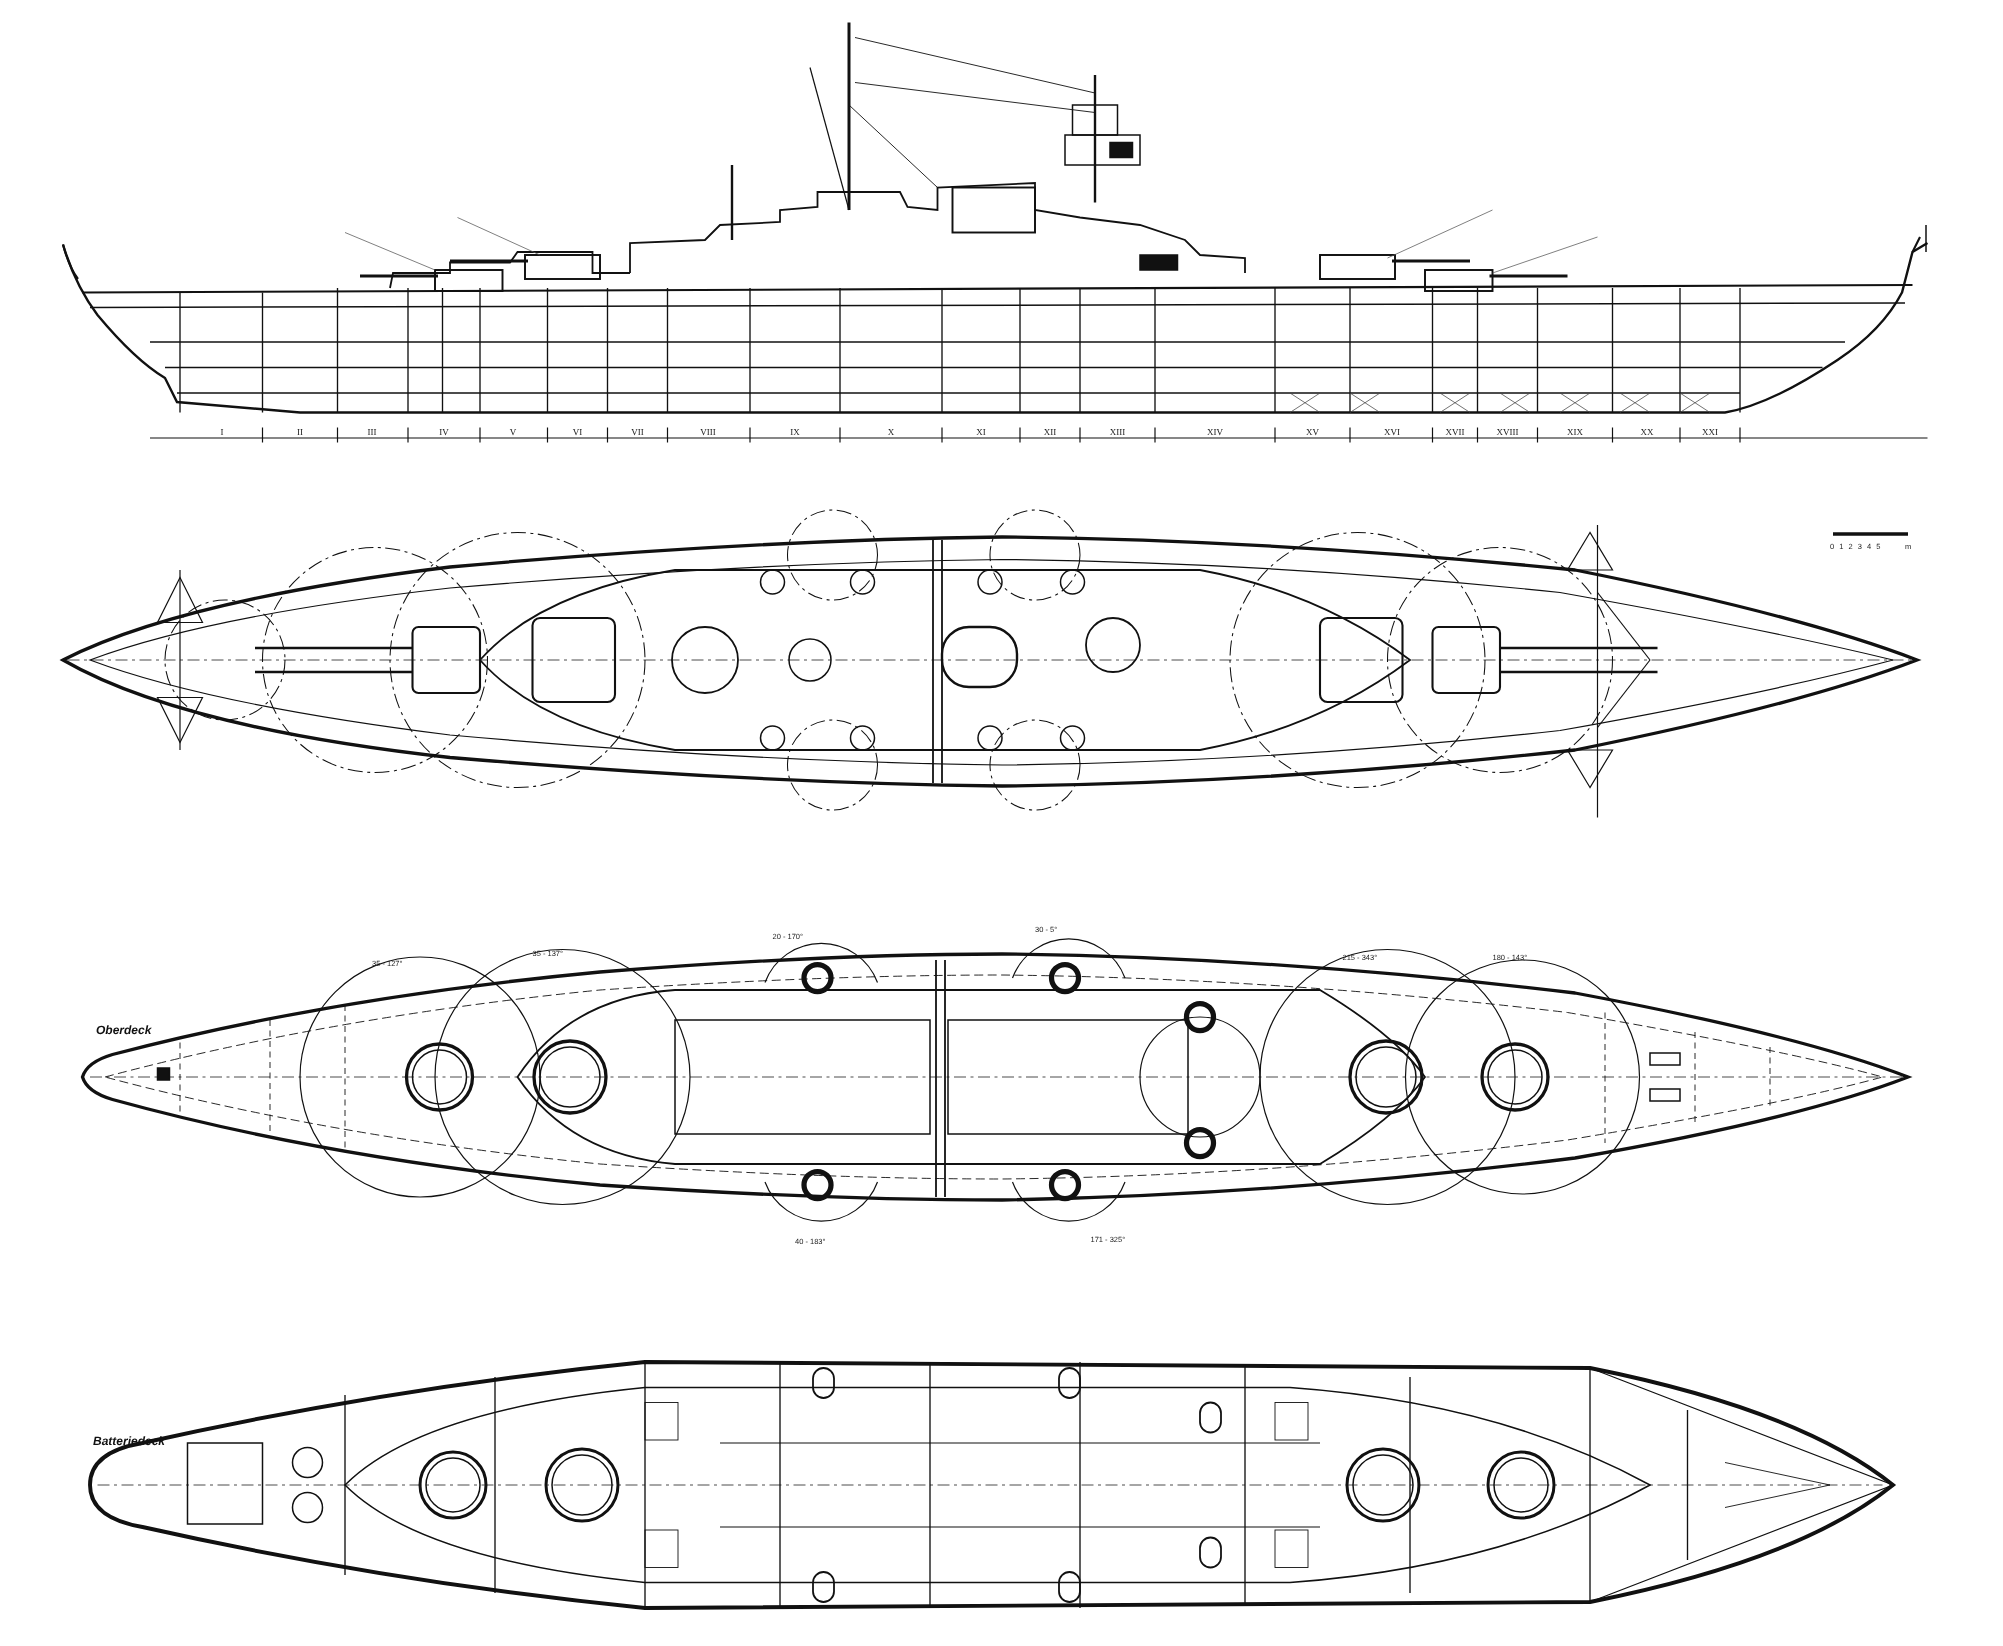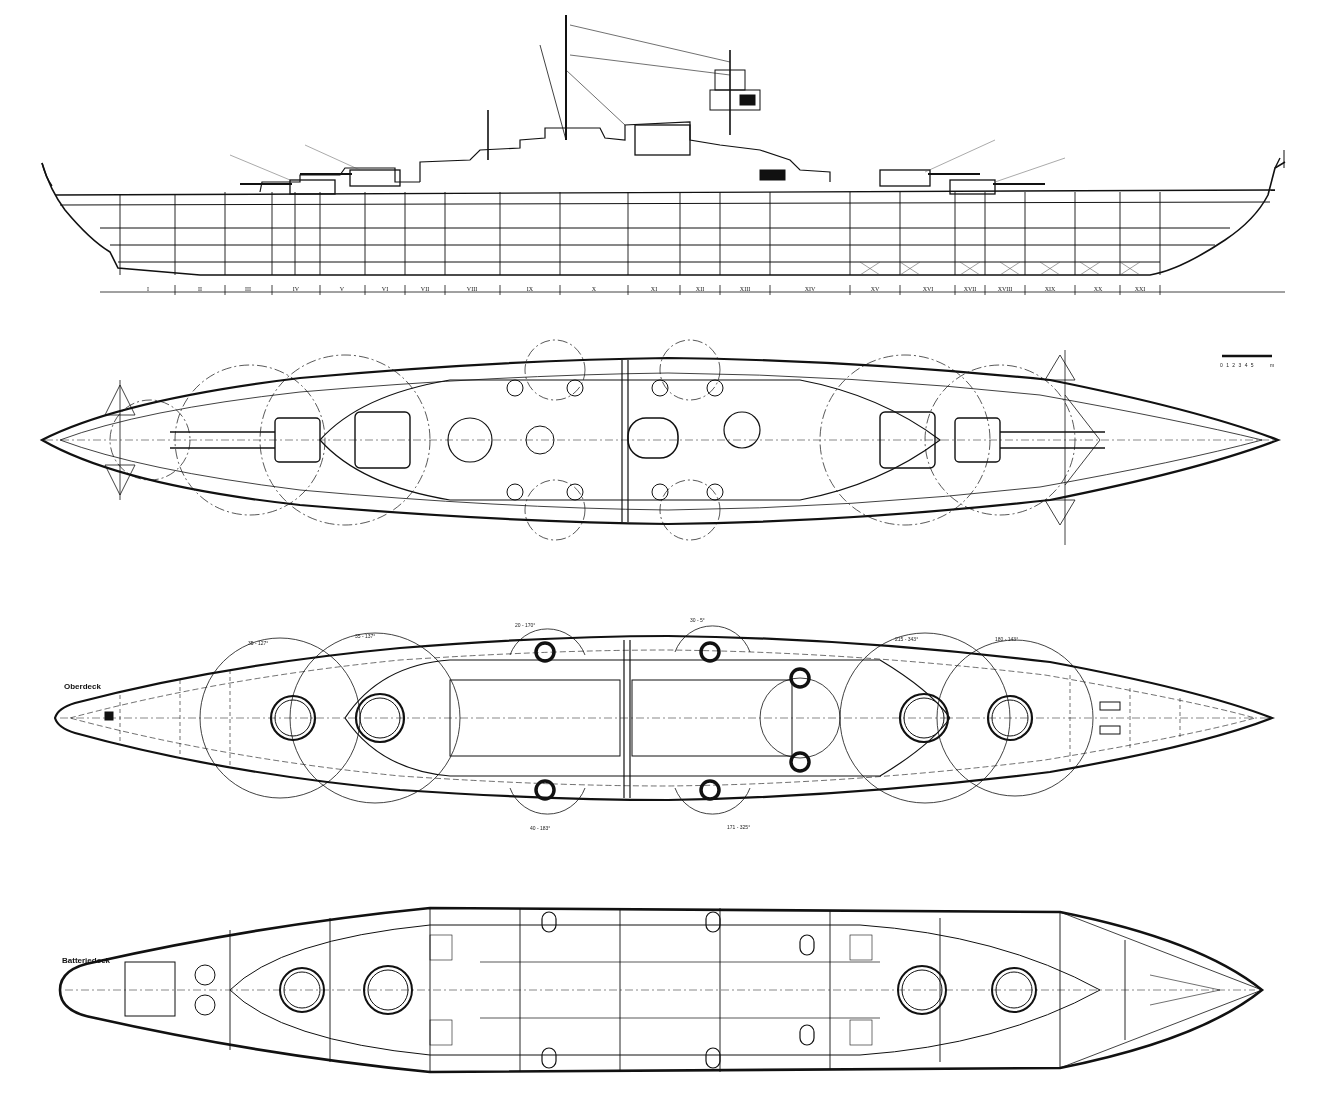--- a/index.html
+++ b/index.html
@@ -1,19 +1,19 @@
 <!DOCTYPE html>
 <html><head>
 <meta charset="utf-8">
 <style>
   html, body { margin:0; padding:0; background:#ffffff; }
   body { width:1335px; height:1097px; position:relative; overflow:hidden; font-family:"Liberation Sans", sans-serif; color:#111; }
   .view { position:absolute; left:0; width:1335px; }
   svg { display:block; }
-  .lbl { position:absolute; font-family:"Liberation Sans", sans-serif; font-size:8px; font-weight:bold; color:#111; }
+  .lbl { position:absolute; font-family:"Liberation Sans", sans-serif; font-size:8px; font-weight:bold; font-style:italic; color:#111; }
   .tick-lbl { position:absolute; font-size:6px; font-family:"Liberation Serif", serif; color:#222; transform:translateX(-50%); }
   .arc-lbl { position:absolute; font-size:5px; font-family:"Liberation Sans", sans-serif; color:#222; }
   .scale-lbl { position:absolute; font-size:5px; font-family:"Liberation Sans", sans-serif; color:#222; letter-spacing:1px; }
 </style>
 </head>
 <body>
 
 <div class="view" style="top:0;height:310px;">
   <svg width="1335" height="310" viewBox="0 0 1335 310">
     <g fill="none" stroke="#111" stroke-width="1">

